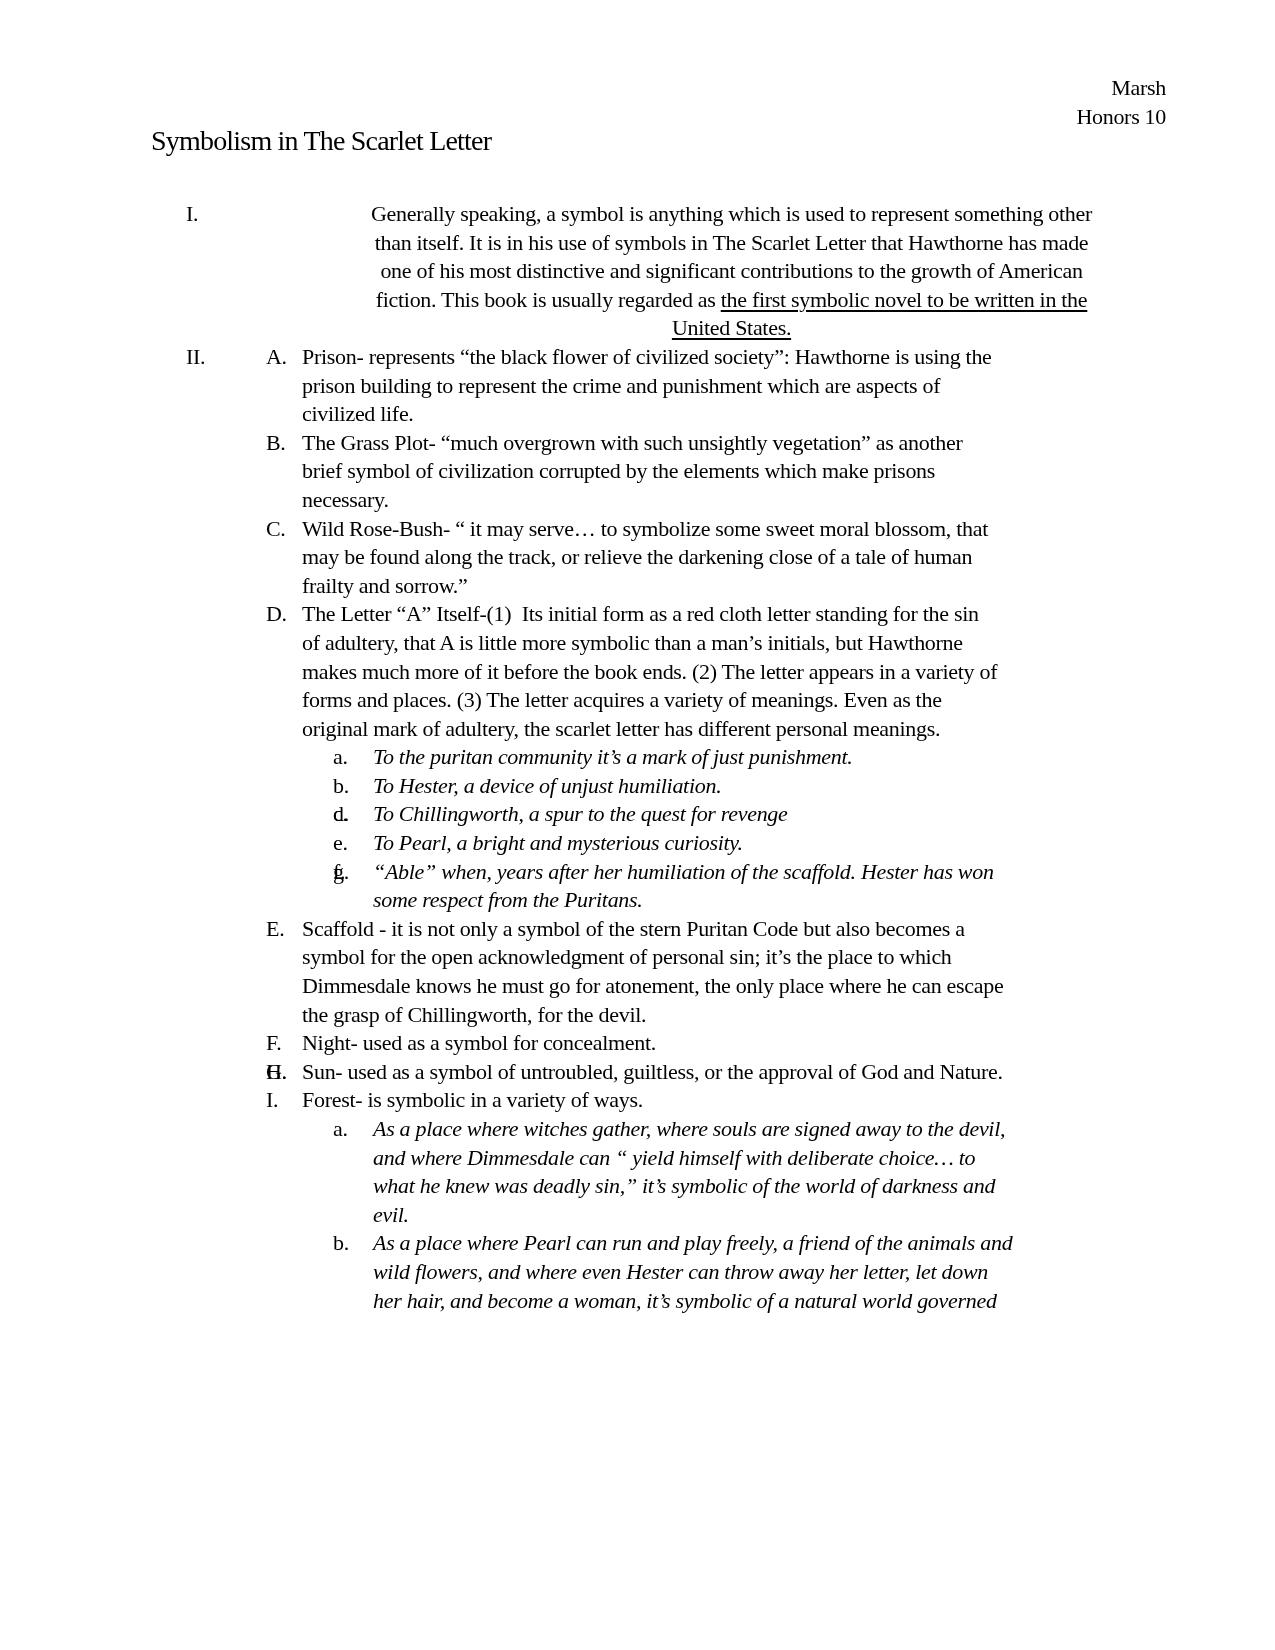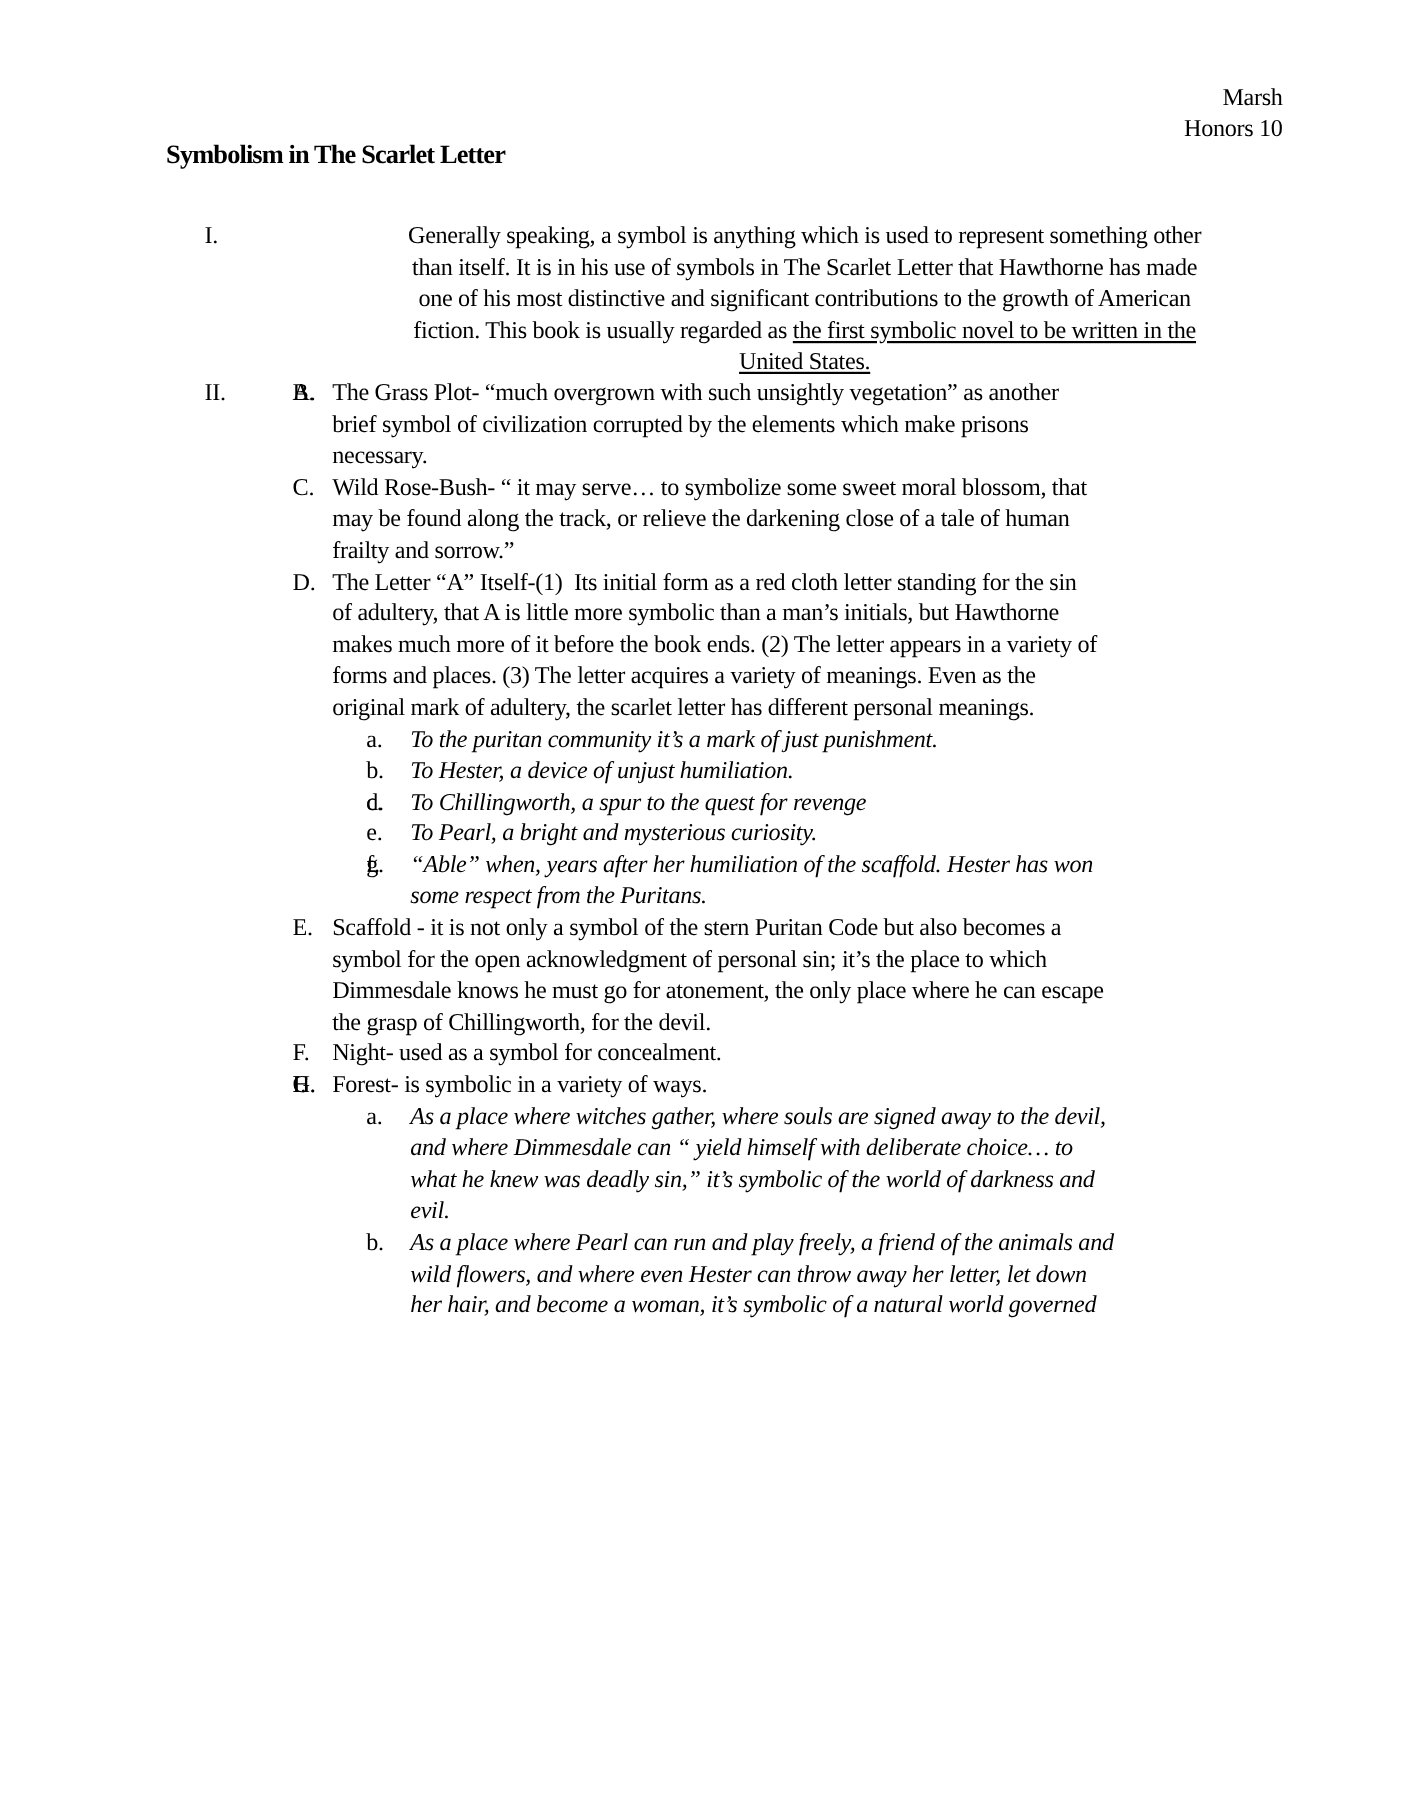--- a/index.html
+++ b/index.html
@@ -24,22 +24,22 @@
     text-align: right;
     font-size: 22px;
     line-height: 28.6px;
     letter-spacing: -0.3px;
   }
   .title {
     position: absolute;
     top: 124px;
     left: 151px;
     margin: 0;
-    font-size: 24px;
-    font-weight: bold;
+    font-size: 28px;
+    font-weight: normal;
     letter-spacing: -0.8px;
     line-height: 34px;
   }
   .outline {
     position: absolute;
     top: 200px;
     left: 0;
     right: 118px;
     font-size: 22px;
     line-height: 28.6px;
@@ -72,20 +72,23 @@
 than itself. It is in his use of symbols in The Scarlet Letter that Hawthorne has made
 one of his most distinctive and significant contributions to the growth of American
 fiction. This book is usually regarded as </span><u>the first symbolic novel to be written in the
 United States.</u></div>
       </div>
       <div class="li lvl1">
         <span class="marker">II.</span>
       </div>
       <div class="li lvl2">
         <span class="marker">A.</span>
+        <div class="txt"><span>Prison- represents “the black flower of civilized society”: Hawthorne is using the
+prison building to represent the crime and punishment which are aspects of
+civilized life.</span></div>
       </div>
       <div class="li lvl2">
         <span class="marker">B.</span>
         <div class="txt"><span>The Grass Plot- “much overgrown with such unsightly vegetation” as another
 brief symbol of civilization corrupted by the elements which make prisons
 necessary.</span></div>
       </div>
       <div class="li lvl2">
         <span class="marker">C.</span>
         <div class="txt"><span>Wild Rose-Bush- “ it may serve… to symbolize some sweet moral blossom, that
@@ -136,20 +139,21 @@
       </div>
       <div class="li lvl2">
         <span class="marker">F.</span>
         <div class="txt"><span>Night- used as a symbol for concealment.</span></div>
       </div>
       <div class="li lvl2">
         <span class="marker">G.</span>
       </div>
       <div class="li lvl2">
         <span class="marker">H.</span>
+        <div class="txt"><span>Sun- used as a symbol of untroubled, guiltless, or the approval of God and Nature.</span></div>
       </div>
       <div class="li lvl2">
         <span class="marker">I.</span>
         <div class="txt"><span>Forest- is symbolic in a variety of ways.</span></div>
       </div>
       <div class="li lvl3">
         <span class="marker">a.</span>
         <div class="txt"><span>As a place where witches gather, where souls are signed away to the devil,
 and where Dimmesdale can “ yield himself with deliberate choice… to
 what he knew was deadly sin,” it’s symbolic of the world of darkness and

